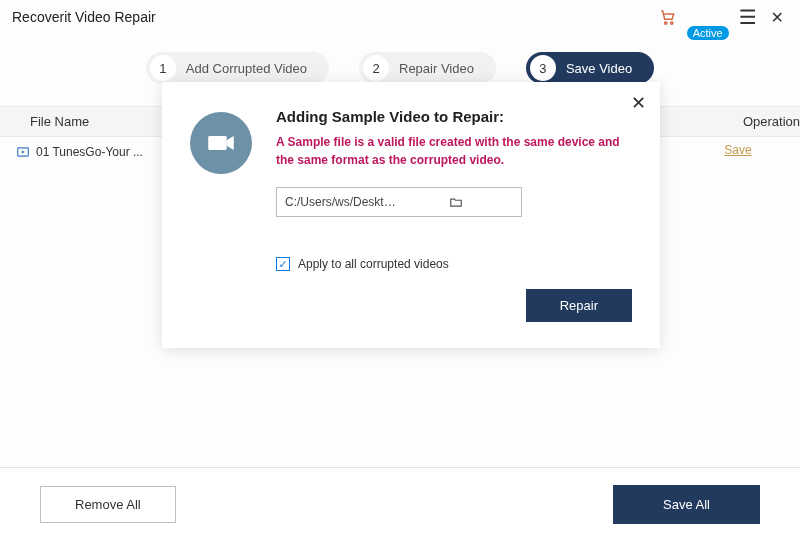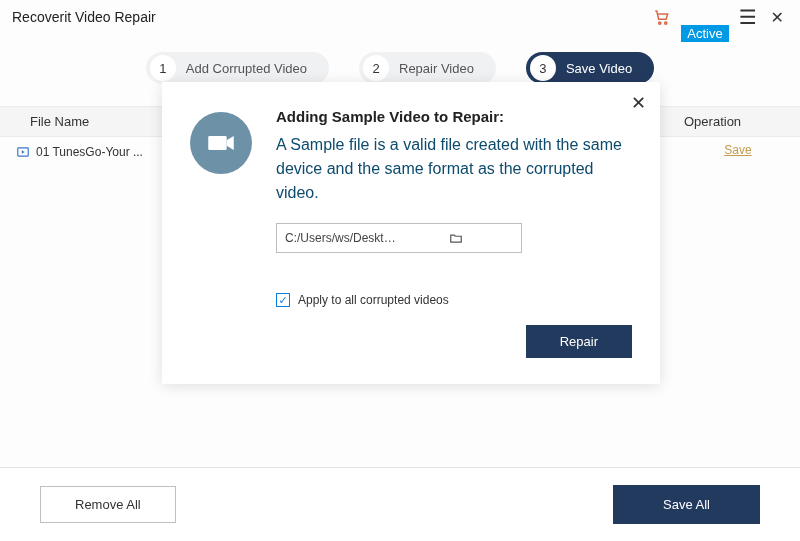--- a/index.html
+++ b/index.html
@@ -19,23 +19,23 @@
     align-items: center;
     height: 34px;
     padding: 0 12px;
   }
   .app-title { font-size: 14px; color: #222; flex: 1; }
   .hdr-right { display: flex; align-items: center; gap: 10px; }
   .cart-icon svg { display:block; }
   .active-badge {
     background: #0099e5;
     color: #fff;
-    font-size: 13px;
+    font-size: 11px;
     padding: 1px 6px;
-    border-radius: 0;
+    border-radius: 7px;
     margin-top: 32px;
   }
   .hamburger { font-size: 20px; line-height: 1; cursor: pointer; }
   .close-app { font-size: 16px; cursor: pointer; padding: 0 4px;}
 
   
   .stepper {
     display: flex;
     justify-content: center;
     gap: 30px;
@@ -67,21 +67,21 @@
   .table-area { margin-top: 22px; }
   .table-head {
     display: flex;
     background: #f5f5f6;
     border-top: 1px solid #eaeaea;
     border-bottom: 1px solid #eaeaea;
     font-size: 13px;
     color: #333;
   }
   .th-file { flex:1; padding: 7px 30px; }
-  .th-op   { width: 116px; padding: 7px 0; text-align: left; }
+  .th-op   { width: 116px; padding: 7px 0; text-align: right; }
   .table-row {
     display: flex;
     font-size: 12px;
     padding: 6px 0;
   }
   .td-file { flex:1; padding: 2px 16px; display:flex; align-items:center; gap:6px; color:#333;}
   .td-op   { width:124px; text-align:center; }
   .td-op a { color:#c59a4a; text-decoration: underline; cursor:pointer; font-size:12px;}
   .file-ico {
     width:14px; height:14px;
@@ -138,21 +138,21 @@
   .modal-icon {
     width:62px; height:62px;
     background:#6d92a8;
     border-radius:50%;
     display:flex; align-items:center; justify-content:center;
     flex-shrink:0;
     margin-top:4px;
   }
   .modal-main { flex:1; }
   .modal-title { font-size:15px; font-weight:600; color:#222; margin-bottom:8px;}
-  .modal-desc  { font-size:16px; color:#0c4a6e; line-height:1.5; margin-bottom:18px;}
+  .modal-desc  { font-size:12px; color:#be185d; line-height:1.5; margin-bottom:18px;font-weight:bold;}
   .path-box {
     display:flex; align-items:center;
     border:1px solid #bdbdbd;
     height:30px;
     padding: 0 8px;
     width: 246px;
     font-size:12px;
     color:#444;
   }
   .path-box span { flex:1; white-space:nowrap; overflow:hidden; text-overflow:ellipsis;}

